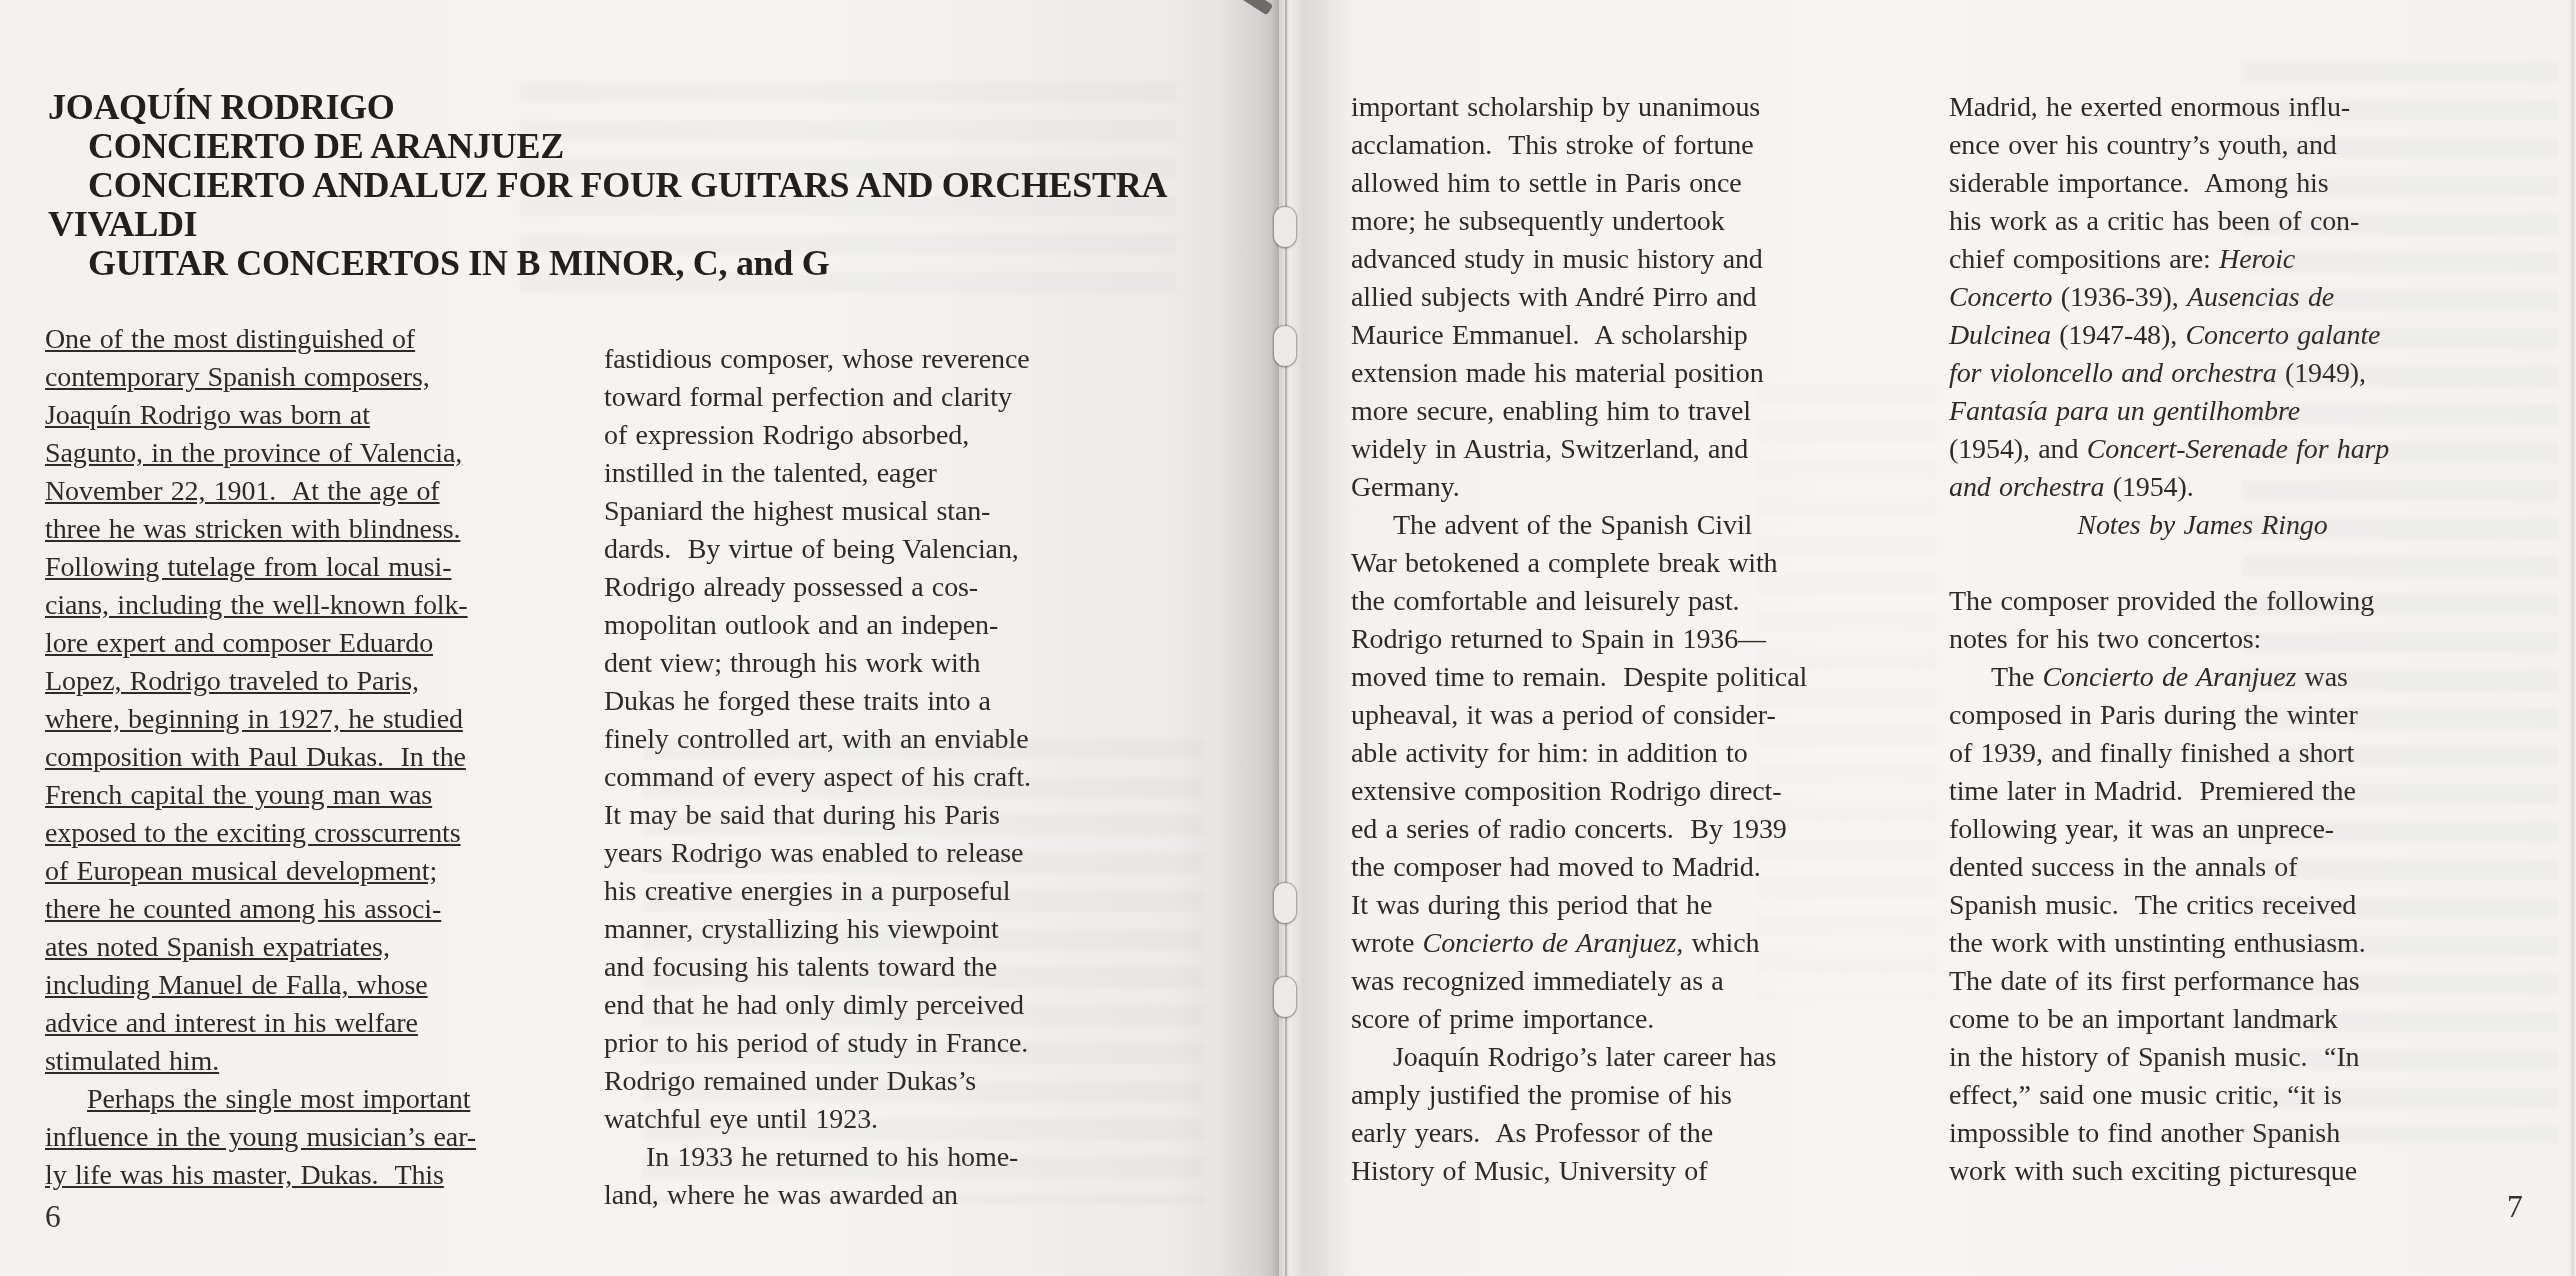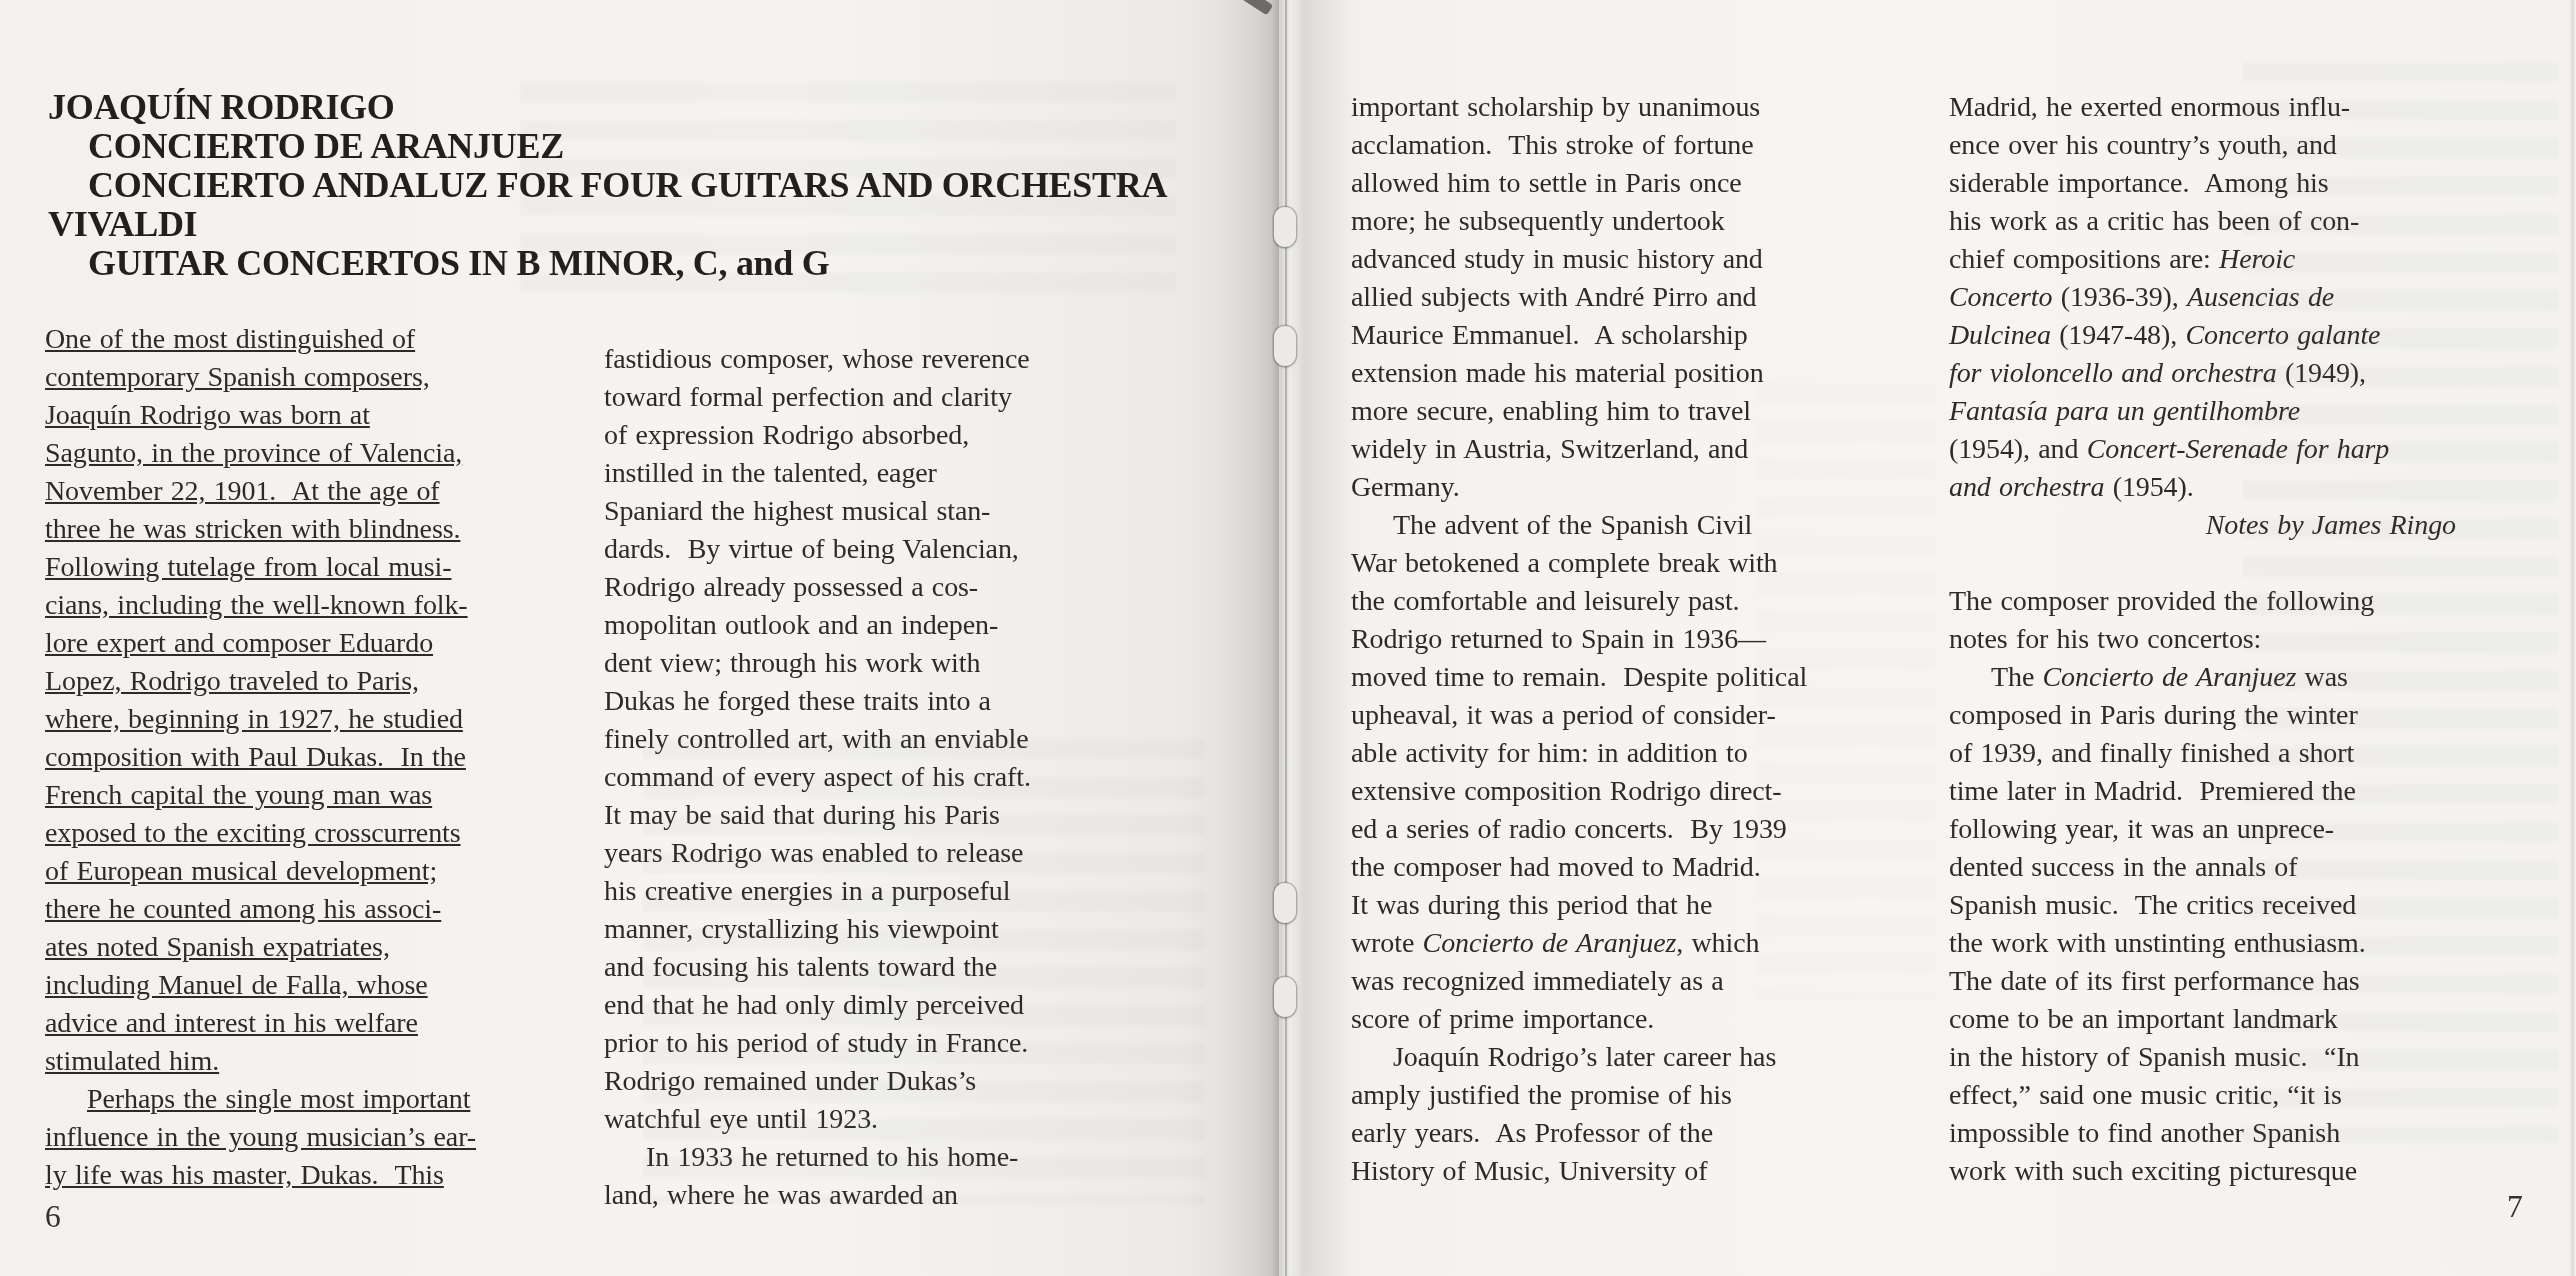--- a/index.html
+++ b/index.html
@@ -23,21 +23,21 @@
   }
   .header .line{height:39px;}
   .header .line.indent{padding-left:40px;}
   .col{
     position:absolute;width:564px;
     font-size:28px;line-height:38px;letter-spacing:-0.1px;word-spacing:1.4px;
   }
   .line{white-space:pre;height:38px;}
   .line .it{font-style:italic;}
   .line.indent{padding-left:42px;}
-  .line.right{text-align:right;padding-right:57px;}
+  .line.right{text-align:center;padding-right:57px;}
   .col.l1{left:45px;top:320px;text-decoration:underline;}
   .col.l2{left:604px;top:320px;margin-top:20px;}
   .col.r1{left:66px;top:88px;}
   .col.r2{left:664px;top:88px;}
   .pagenum{position:absolute;font-size:31.5px;color:#333130;}
   .pagenum.pn-left{left:45px;top:1199px;}
   .pagenum.pn-right{left:1222px;top:1189px;}
   
   .gutter{
     position:absolute;left:1217px;top:0;width:137px;height:100%;z-index:5;

